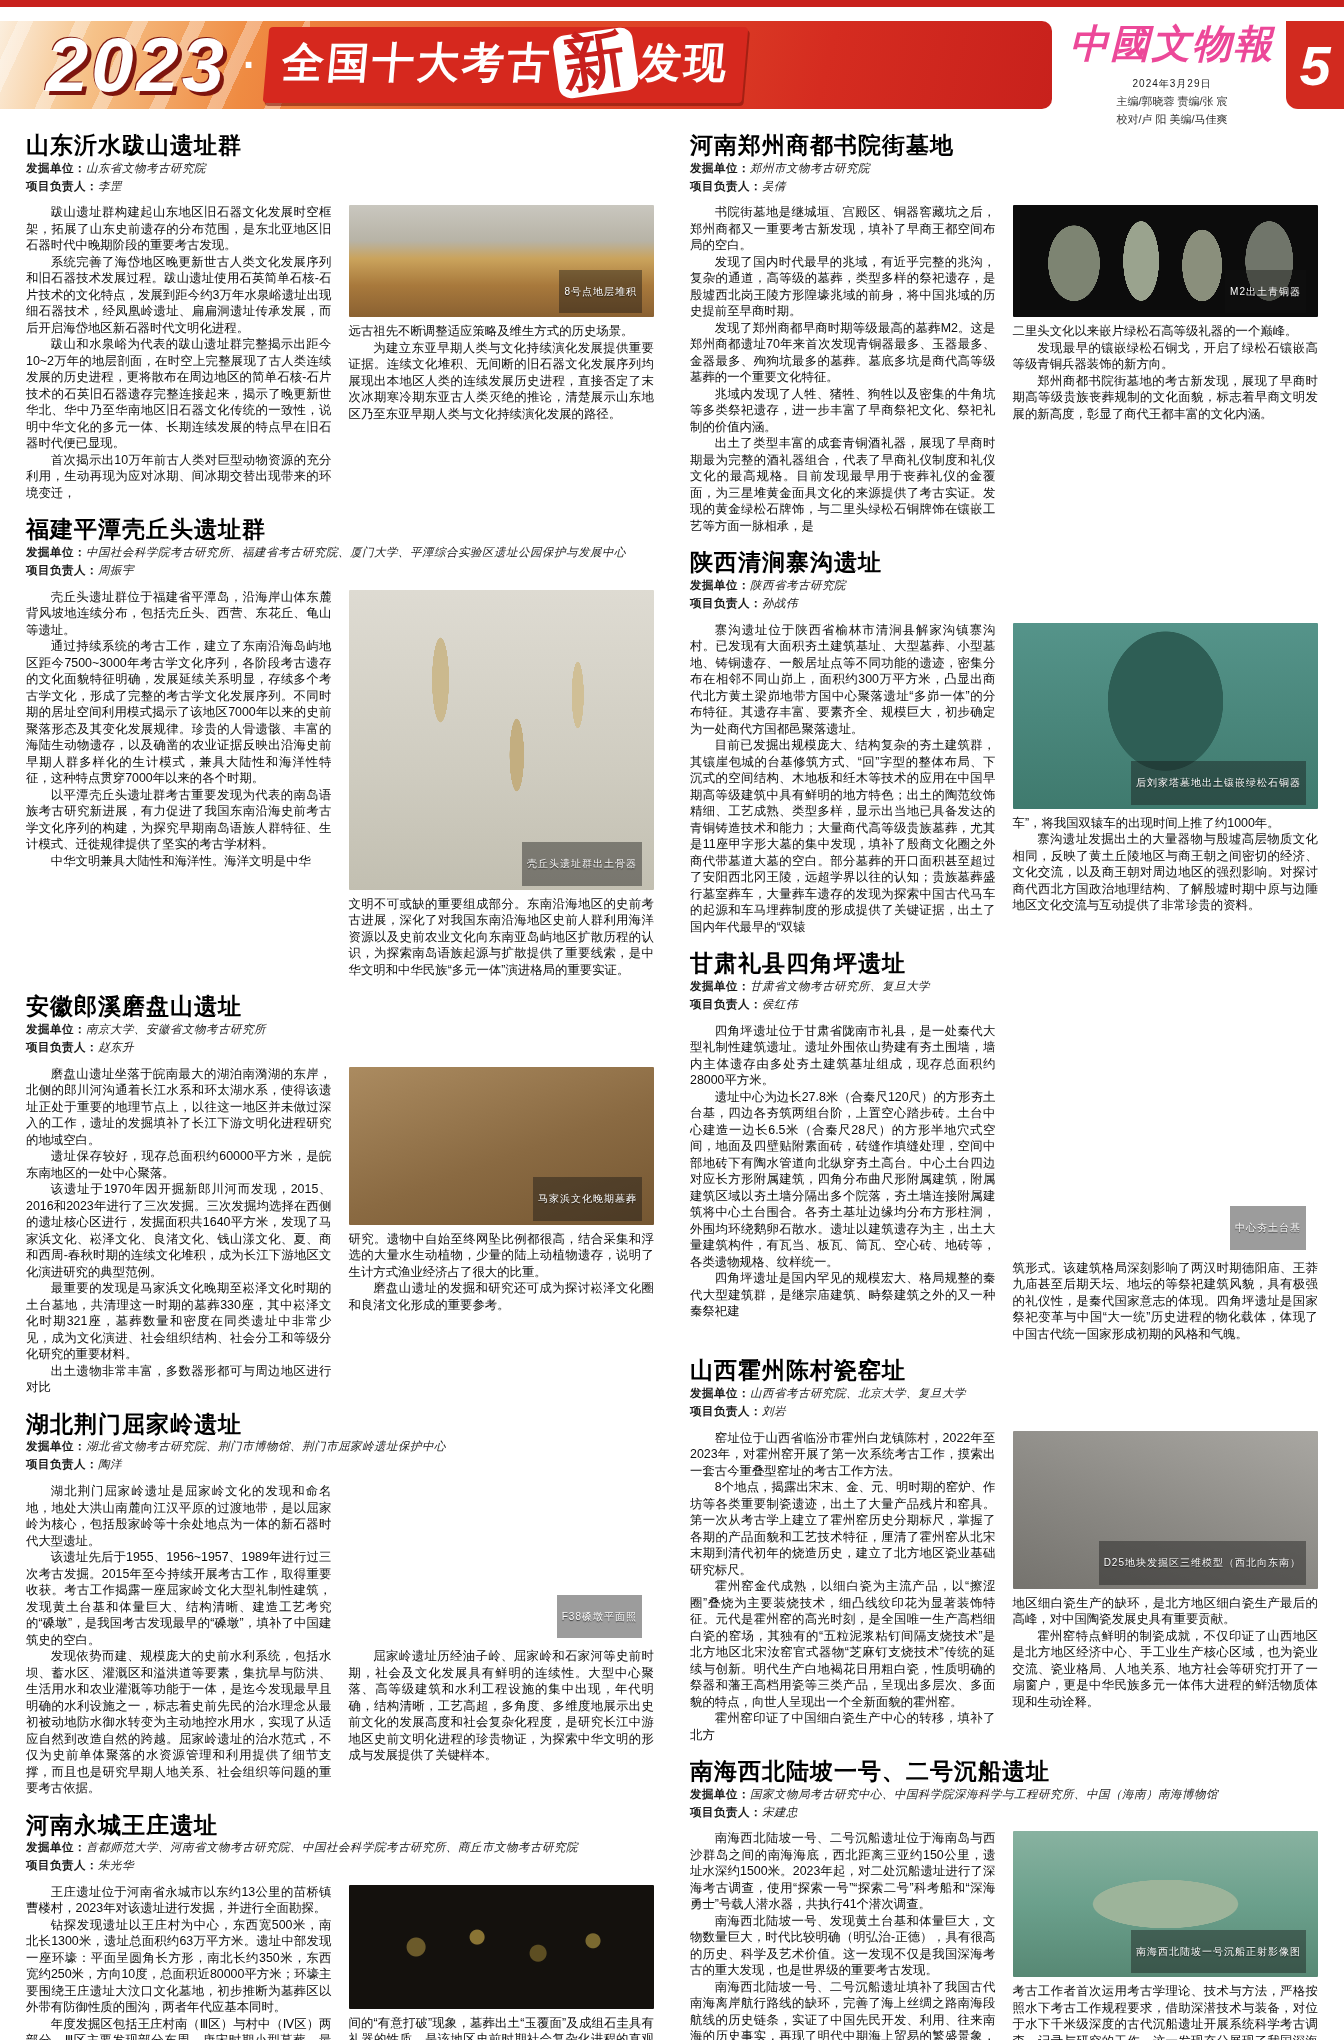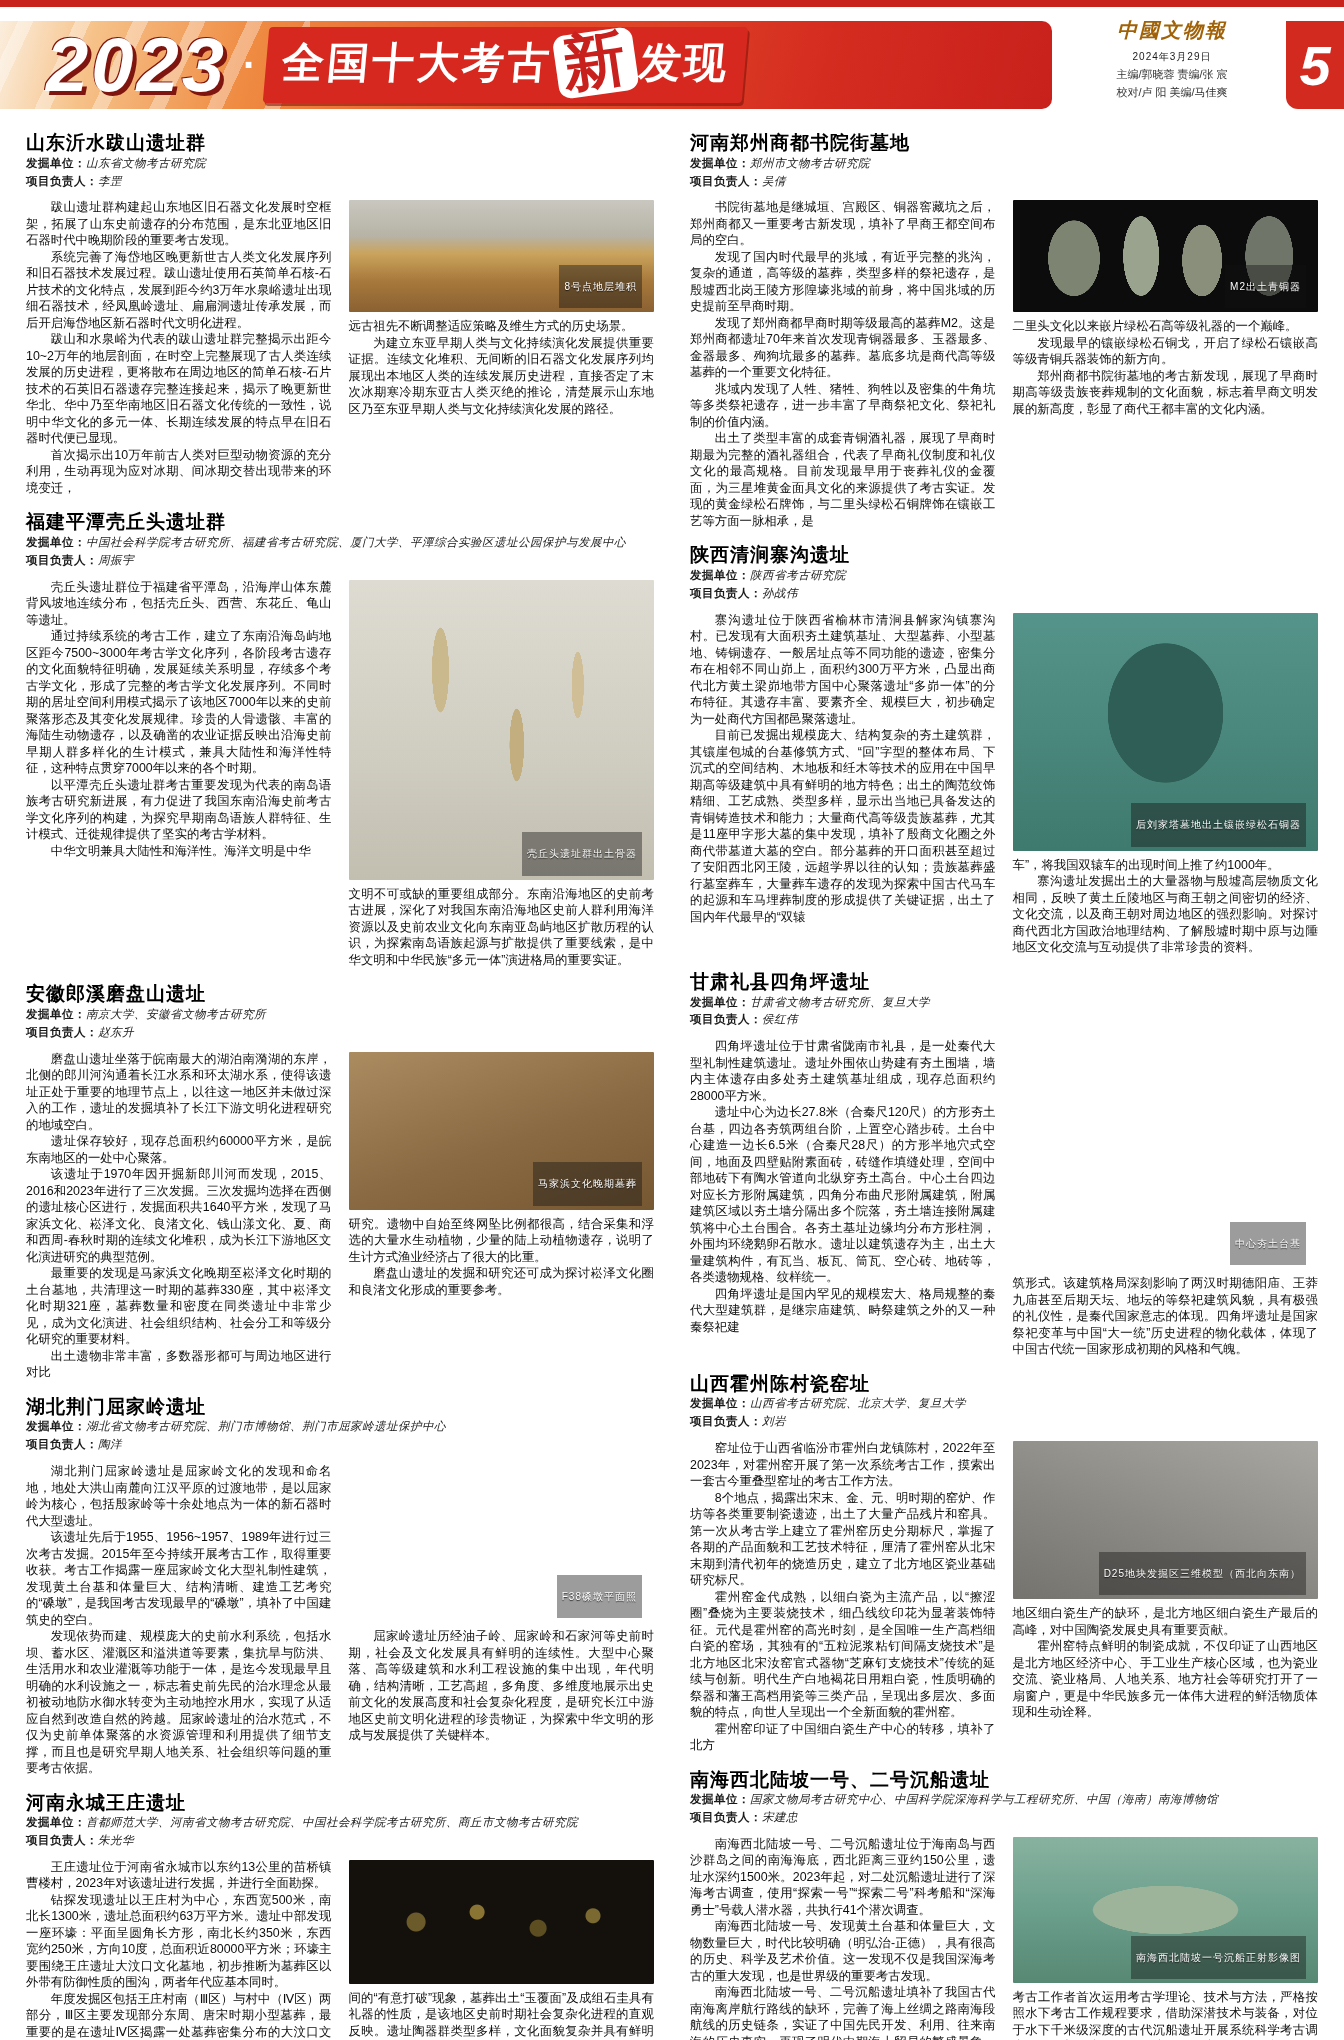--- a/index.html
+++ b/index.html
@@ -16,30 +16,30 @@
   .year{font-size:76px;font-weight:900;font-style:italic;color:#fff;letter-spacing:3px;line-height:1;
         text-shadow:4px 4px 0 #7e150e,-1px -1px 0 #7e150e;position:relative;}
   .dot{color:#fff;font-size:40px;font-weight:900;margin:0 10px 0 16px;position:relative;}
   .titlebox{background:#d6281e;border-radius:4px;transform:skewX(-5deg);padding:4px 16px 8px 16px;
         color:#fff;font-size:42px;font-weight:800;letter-spacing:3px;line-height:1.1;position:relative;
         box-shadow:2px 3px 0 rgba(120,15,8,.55);display:flex;align-items:center;}
   .xin{display:inline-block;background:#fff;color:#c8201d;font-family:"DejaVu Serif","Liberation Serif",serif;
         font-weight:bold;font-size:62px;line-height:.95;padding:1px 7px 4px;border-radius:12px;
         transform:rotate(-8deg) skewX(5deg);margin:0 4px;}
   .mast{width:212px;padding:10px 8px 0 14px;text-align:center;}
-  .logo{color:#a16207;font-family:"DejaVu Serif","Liberation Serif",serif;font-weight:bold;font-style:italic;
-        font-size:20px;letter-spacing:2px;white-space:nowrap;}
+  .logo{color:#ec4899;font-family:"DejaVu Serif","Liberation Serif",serif;font-weight:bold;font-style:italic;
+        font-size:39px;letter-spacing:2px;white-space:nowrap;}
   .date{font-size:10px;color:#1a1a1a;margin-top:6px;letter-spacing:1px;}
   .credit{font-size:11px;color:#333;margin-top:3px;white-space:nowrap;}
   .pagenum{width:58px;height:88px;margin-top:14px;background:#d22a1f;color:#fff;font-size:56px;font-weight:800;
         display:flex;align-items:center;justify-content:center;border-radius:0 0 0 12px;font-style:italic;}
   
   .content{padding:12px 26px 0 26px;display:grid;grid-template-columns:1fr 1fr;column-gap:36px;}
   .article{margin-bottom:14px;}
-  .a-title{font-size:19px;font-weight:800;letter-spacing:1px;color:#000;line-height:1.25;}
+  .a-title{font-size:23px;font-weight:800;letter-spacing:1px;color:#000;line-height:1.25;}
   .meta{font-size:11.5px;font-style:italic;font-family:"Liberation Serif","DejaVu Serif",serif;
         color:#1a1a1a;line-height:1.55;letter-spacing:.5px;}
   .meta .lbl{font-weight:bold;font-style:normal;font-family:"Liberation Sans",sans-serif;}
   .a-body{display:flex;gap:17px;margin-top:9px;}
   .bcol{flex:1;min-width:0;font-size:12.4px;line-height:1.33;text-align:justify;color:#0d0d0d;}
   .para{margin:0;text-indent:2em;}
   .para.cont{text-indent:0;}
   
   .photo{position:relative;width:100%;margin:1px 0 6px 0;border-radius:1px;}
   .caption{position:absolute;right:12px;bottom:4px;font-size:10px;color:#fff;background:rgba(20,20,20,.42);
@@ -57,21 +57,21 @@
   .ph-a5{height:124px;background:
         radial-gradient(circle at 22% 50%,#6b5a2a 0 9px,transparent 10px),
         radial-gradient(circle at 42% 42%,#8a7434 0 7px,transparent 8px),
         radial-gradient(circle at 62% 55%,#5d4e22 0 8px,transparent 9px),
         radial-gradient(circle at 80% 45%,#7a6930 0 7px,transparent 8px),#14110d;}
   .ph-a6{height:112px;background:
         radial-gradient(ellipse 26px 38px at 20% 52%,#7d8472 0 99%,transparent 100%),
         radial-gradient(ellipse 18px 40px at 42% 50%,#9aa38e 0 99%,transparent 100%),
         radial-gradient(ellipse 20px 36px at 62% 54%,#8a8f7c 0 99%,transparent 100%),
         radial-gradient(ellipse 24px 40px at 84% 50%,#70756a 0 99%,transparent 100%),#0c0c0c;}
-  .ph-a7{height:238px;background:radial-gradient(ellipse 58px 70px at 50% 42%,#2e5e55 0 99%,transparent 100%),
+  .ph-a7{height:186px;background:radial-gradient(ellipse 58px 70px at 50% 42%,#2e5e55 0 99%,transparent 100%),
         linear-gradient(180deg,#55948a,#3f7a6e);text-decoration:underline;}
   .ph-a8{height:230px;background:
         linear-gradient(90deg,#b7a47e 0 8%,transparent 8%),
         linear-gradient(90deg,transparent 0 88%,#a9b59b 88%),
         radial-gradient(rect 0 0,transparent,transparent),
         linear-gradient(180deg,#d9c6a4,#cdb78e 55%,#c2a87c);}
   .ph-a9{height:158px;background:linear-gradient(200deg,#a9a7a2,#8b8984 55%,#75736e);}
   .ph-a10{height:146px;background:radial-gradient(ellipse 120px 40px at 50% 50%,#9db49a 0 60%,transparent 61%),
         linear-gradient(180deg,#88b2a0,#6ba08c 50%,#578874);}
 </style>

